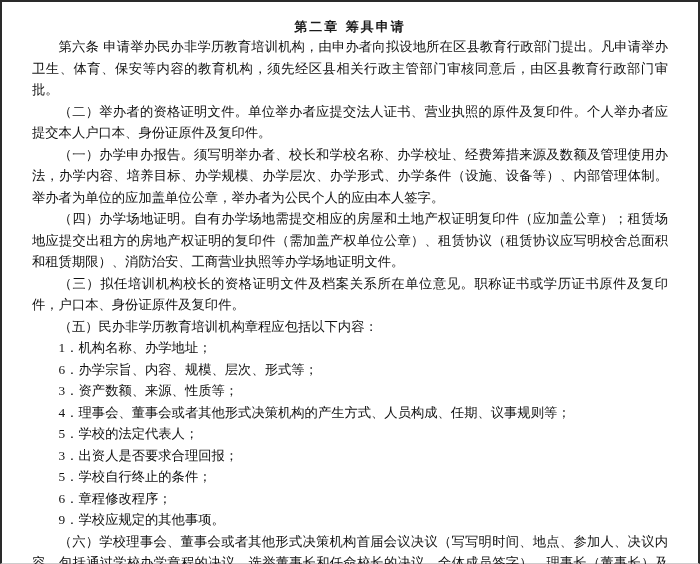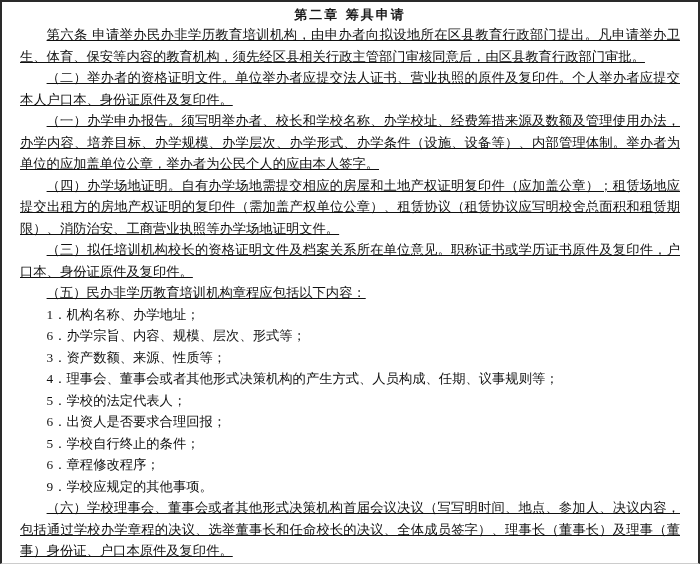--- a/index.html
+++ b/index.html
@@ -16,21 +16,21 @@
   .page {
     position: relative;
     width: 700px;
     height: 564px;
     box-sizing: border-box;
     background: #ffffff;
     border-top: 2px solid #2a2a2a;
     border-left: 2px solid #2a2a2a;
     border-right: 2px solid #2a2a2a;
     border-bottom: 1px solid #cccccc;
-    padding: 4px;
+    padding: 16px;
   }
   .chapter-header {
     text-align: center;
     font-size: 13px;
     font-weight: bold;
     color: #1a1a1a;
     letter-spacing: 2px;
     line-height: 16px;
     height: 16px;
     overflow: hidden;
@@ -43,21 +43,20 @@
     margin: 0;
     font-size: 13.3px;
     line-height: 21.5px;
     color: #111111;
     text-align: justify;
     text-justify: inter-ideograph;
     letter-spacing: 0px;
   }
   p.indent2 {
     text-indent: 2em;
-    text-decoration: underline;
   }
   p.list-item {
     text-indent: 2em;
   }
   .num {
     font-family: Liberation Serif, serif;
   }
 </style>
 </head>
 <body>
@@ -73,21 +72,21 @@
     <p class="doc indent2">（一）办学申办报告。须写明举办者、校长和学校名称、办学校址、经费筹措来源及数额及管理使用办法，办学内容、培养目标、办学规模、办学层次、办学形式、办学条件（设施、设备等）、内部管理体制。举办者为单位的应加盖单位公章，举办者为公民个人的应由本人签字。</p>
     <p class="doc indent2">（四）办学场地证明。自有办学场地需提交相应的房屋和土地产权证明复印件（应加盖公章）；租赁场地应提交出租方的房地产权证明的复印件（需加盖产权单位公章）、租赁协议（租赁协议应写明校舍总面积和租赁期限）、消防治安、工商营业执照等办学场地证明文件。</p>
     <p class="doc indent2">（三）拟任培训机构校长的资格证明文件及档案关系所在单位意见。职称证书或学历证书原件及复印件，户口本、身份证原件及复印件。</p>
     <p class="doc indent2">（五）民办非学历教育培训机构章程应包括以下内容：</p>
 
     <p class="doc list-item num">1．机构名称、办学地址；</p>
     <p class="doc list-item num">6．办学宗旨、内容、规模、层次、形式等；</p>
     <p class="doc list-item num">3．资产数额、来源、性质等；</p>
     <p class="doc list-item num">4．理事会、董事会或者其他形式决策机构的产生方式、人员构成、任期、议事规则等；</p>
     <p class="doc list-item num">5．学校的法定代表人；</p>
-    <p class="doc list-item num">6．出资人是否要求合理回报；</p>
+    <p class="doc list-item num">3．出资人是否要求合理回报；</p>
     <p class="doc list-item num">5．学校自行终止的条件；</p>
     <p class="doc list-item num">6．章程修改程序；</p>
     <p class="doc list-item num">9．学校应规定的其他事项。</p>
 
     <p class="doc indent2">（六）学校理事会、董事会或者其他形式决策机构首届会议决议（写写明时间、地点、参加人、决议内容，包括通过学校办学章程的决议、选举董事长和任命校长的决议、全体成员签字）、理事长（董事长）及理事（董事）身份证、户口本原件及复印件。</p>
 
   </div>
 </div>
 
 </body></html>

